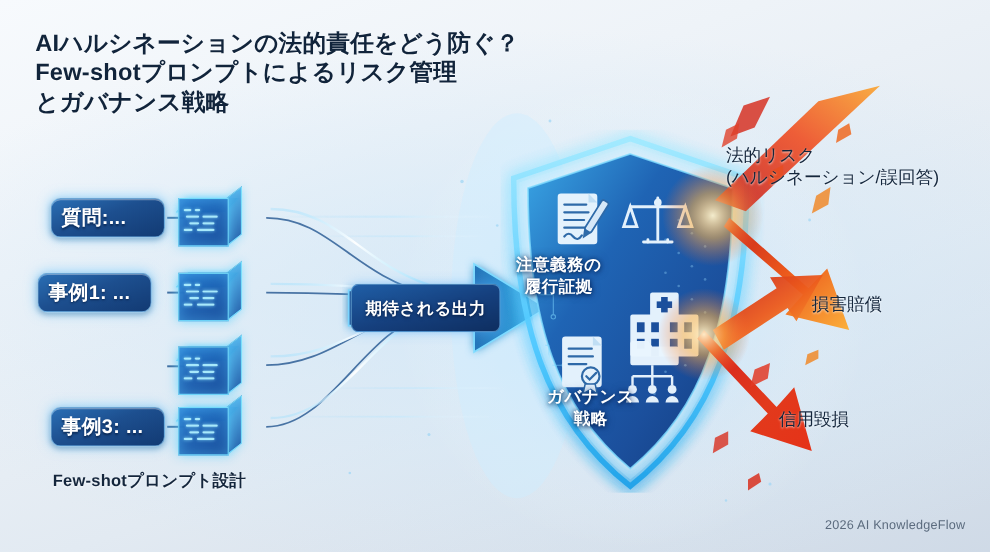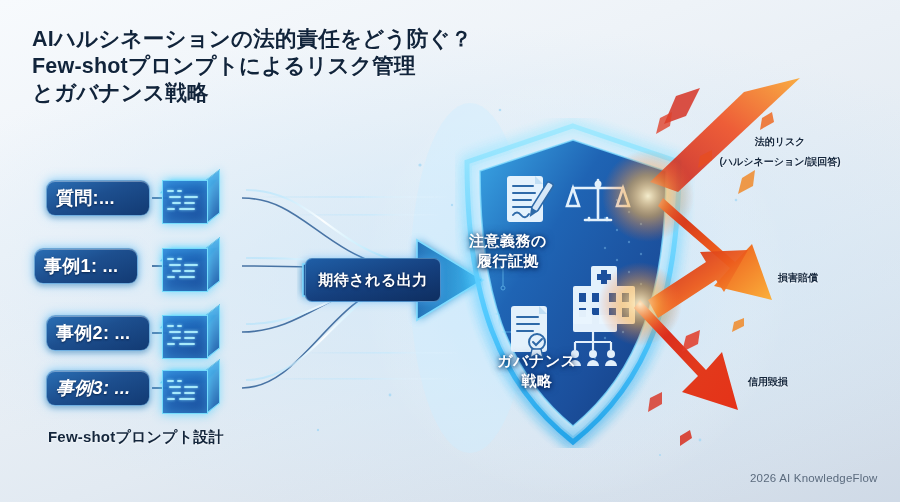--- a/index.html
+++ b/index.html
@@ -60,21 +60,21 @@
     transform-origin:top left;
     transform:skewY(-38deg) translate(0,0);
     box-shadow:0 0 8px rgba(100,215,255,.65);
   }
   .cube .bits{position:absolute;left:7px;top:20px;width:34px;height:28px;}
   .cube .bits i{
     position:absolute;display:block;height:2px;border-radius:1px;
     background:rgba(175,240,255,.95);box-shadow:0 0 3px rgba(150,235,255,.9);
   }
   
-  #bigarrow{position:absolute;left:297px;top:232px;width:190px;height:96px;}
+  #bigarrow{position:absolute;left:311px;top:232px;width:190px;height:96px;}
   #arrowlabel{
     position:absolute;left:8px;top:26px;width:134px;height:42px;border-radius:7px;
     background:linear-gradient(165deg,#1f5ea6 0%,#153f7d 55%,#0e2e60 100%);
     border:1px solid rgba(130,205,255,.5);
     display:flex;align-items:center;justify-content:center;
     box-shadow:0 0 10px rgba(90,180,255,.45);
   }
   #arrowlabel span{
     color:#fff;font-weight:bold;font-size:15px;letter-spacing:.5px;
     text-shadow:0 1px 3px rgba(0,15,45,.8);white-space:nowrap;
@@ -83,22 +83,22 @@
   #shieldwrap{position:absolute;left:455px;top:118px;width:240px;height:330px;}
   .shieldtxt{
     position:absolute;width:100%;text-align:center;color:#fff;font-weight:bold;
     text-shadow:0 1px 4px rgba(0,25,70,.95),0 0 8px rgba(0,40,100,.7);
     line-height:20px;letter-spacing:.5px;
   }
   #stxt1{left:-22px;top:113px;width:150px;font-size:15px;}
   #stxt2{left:2px;top:233px;width:160px;font-size:15px;}
   
   .rlabel{
-    position:absolute;color:#14263c;font-weight:bold;font-size:10px;
-    line-height:20px;text-align:center;white-space:pre-line;
+    position:absolute;color:#14263c;font-weight:normal;font-size:16px;
+    line-height:20px;white-space:pre-line;
     text-shadow:0 1px 2px rgba(255,255,255,.8);
   }
   #rl1{left:660px;top:132px;width:240px;}
   #rl2{left:738px;top:268px;width:120px;}
   #rl3{left:708px;top:372px;width:120px;}
   
   #leftcap{
     position:absolute;left:48px;top:428px;color:#14263c;font-weight:bold;
     font-size:15px;letter-spacing:.2px;text-shadow:0 1px 2px rgba(255,255,255,.8);
   }
@@ -179,24 +179,21 @@
       <line x1="152" y1="388" x2="168" y2="388"></line>
     </g>
   </svg>
 
   <div class="pbox" style="left:46px;top:180px;">
     <span>質問:...</span>
   </div>
   <div class="pbox" style="left:34px;top:248px;">
     <span>事例1: ...</span>
   </div>
-  <div class="pbox" style="left:46px;top:315px;">
-    <span>事例2: ...</span>
-  </div>
-  <div class="pbox" style="left:46px;top:370px;font-style:italic;">
+  <div class="pbox" style="left:46px;top:370px;">
     <span>事例3: ...</span>
   </div>
 
   <div class="cube" style="left:160px;top:168px;">
     <div class="face top"></div>
       <div class="face side"></div>
       <div class="face front"></div>
     <div class="bits">
         <i style="left:0;top:2px;width:7px"></i>
         <i style="left:10px;top:2px;width:5px"></i>

